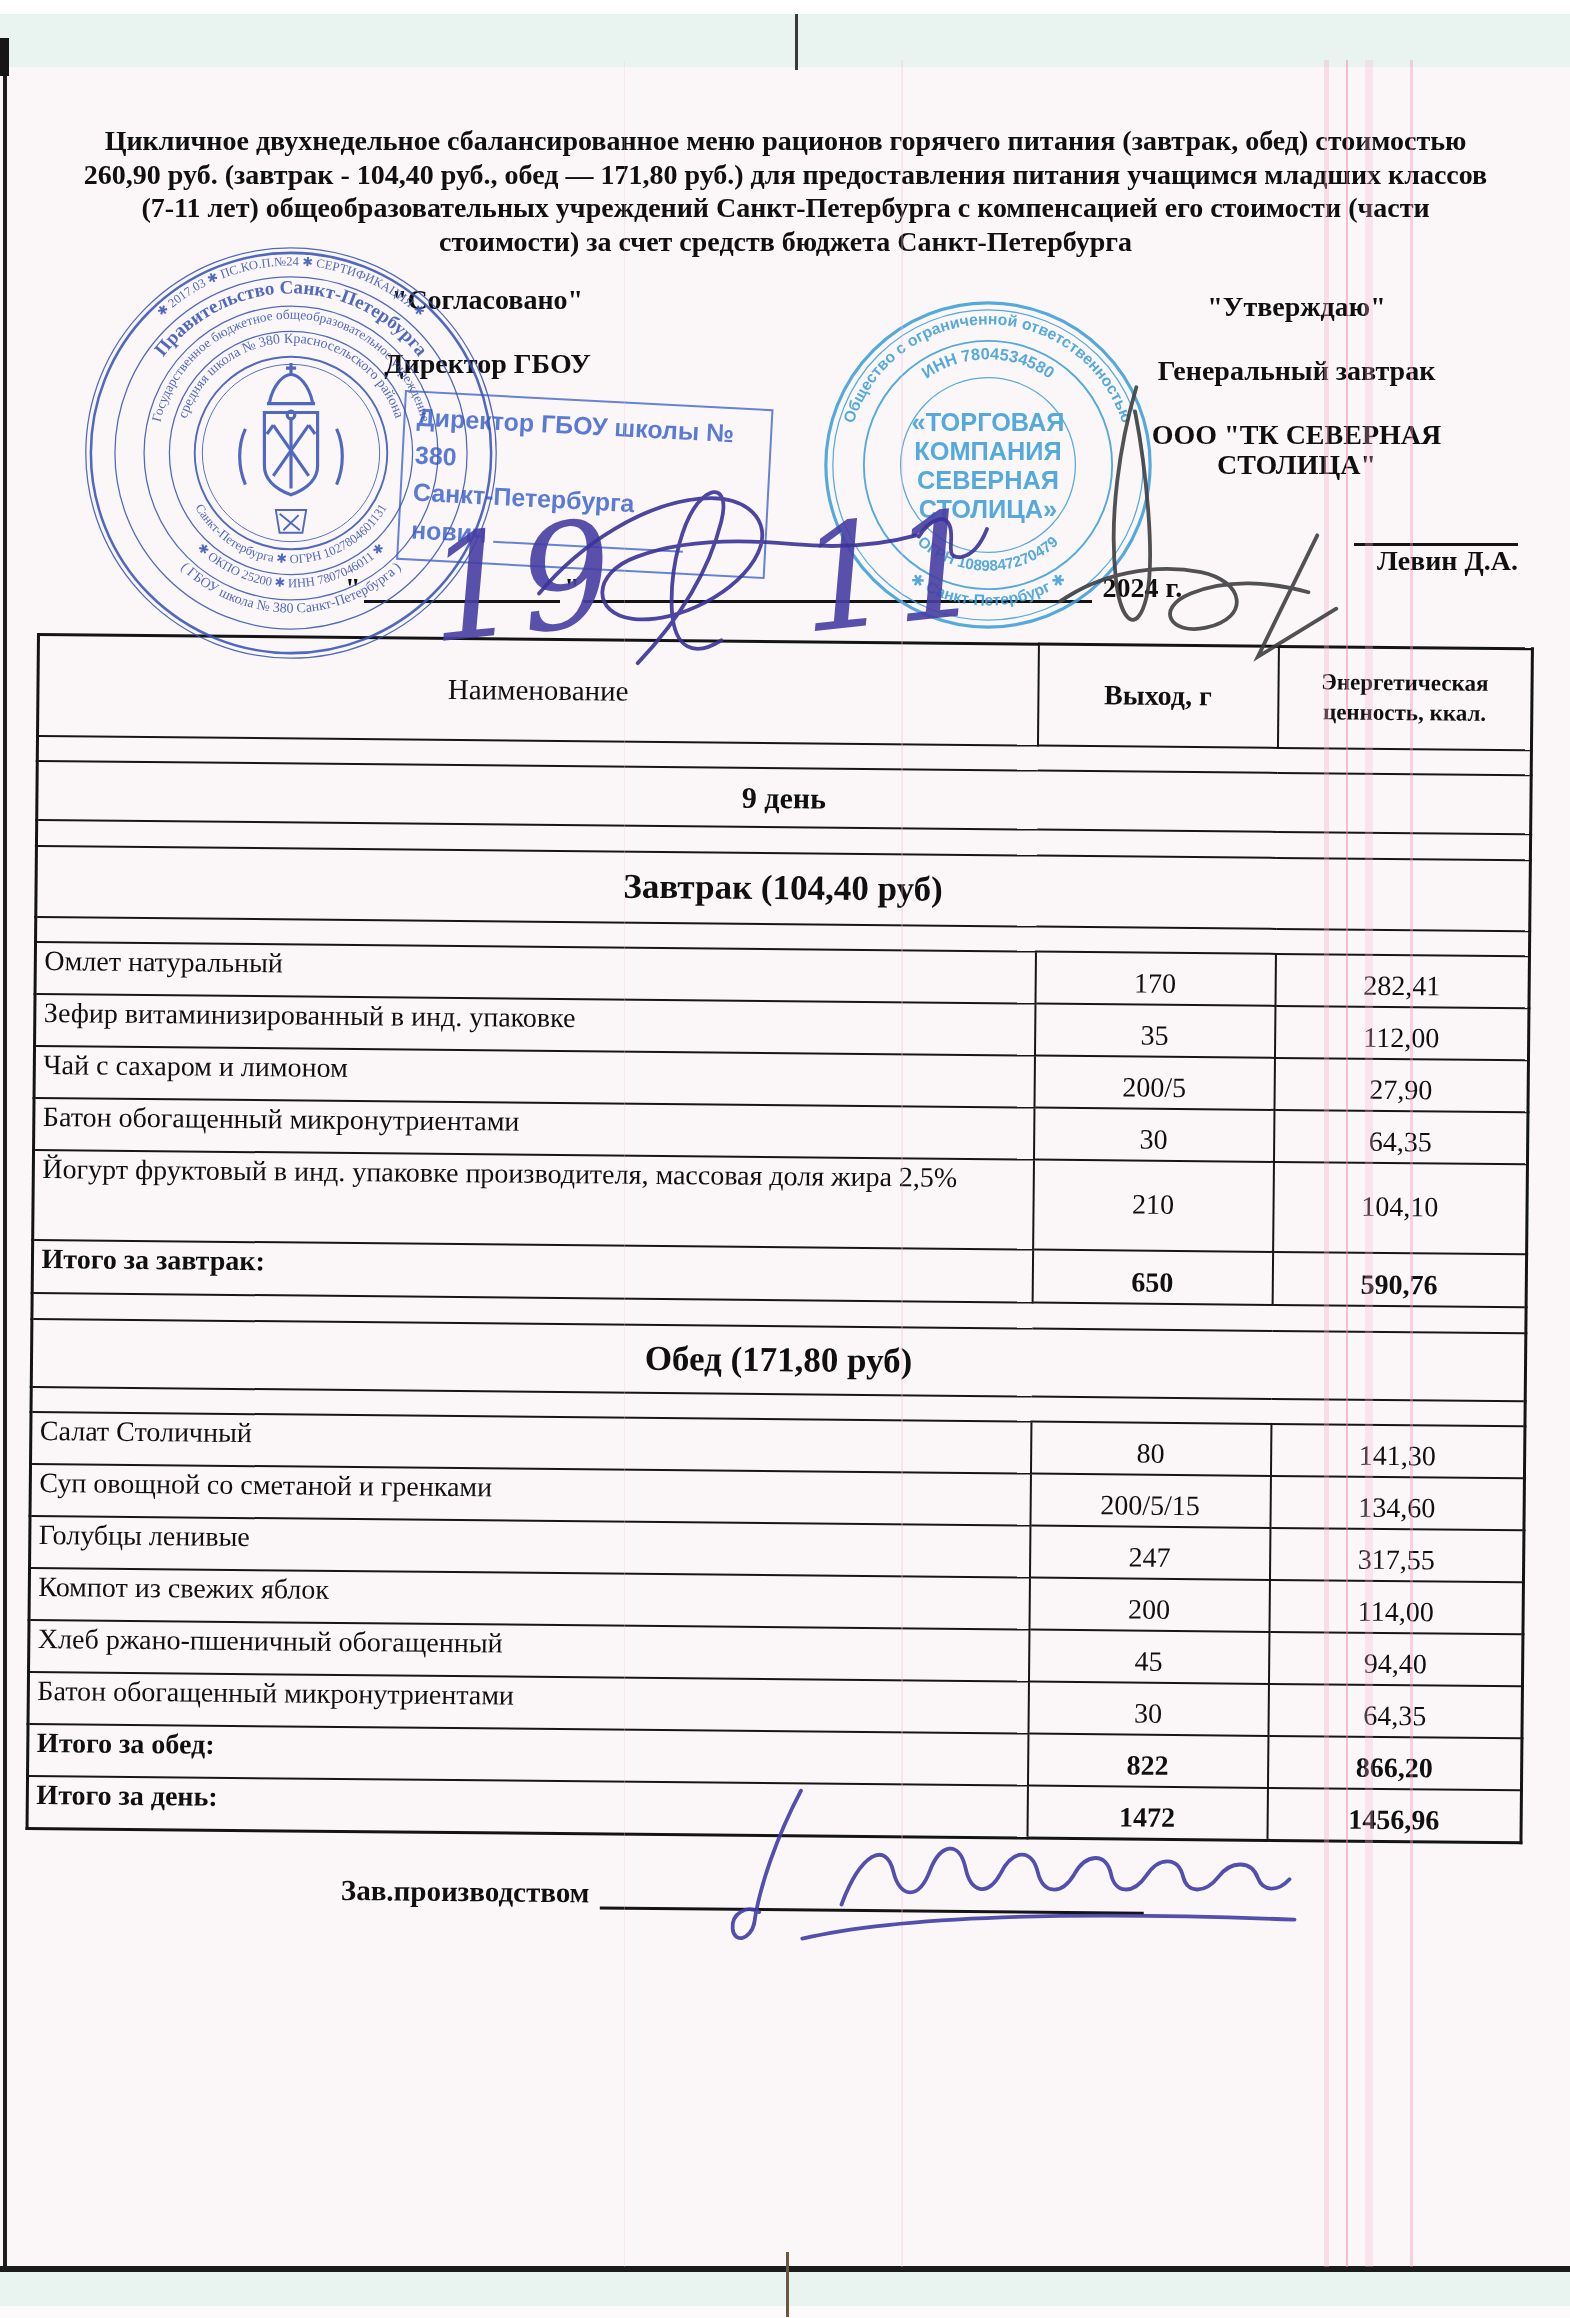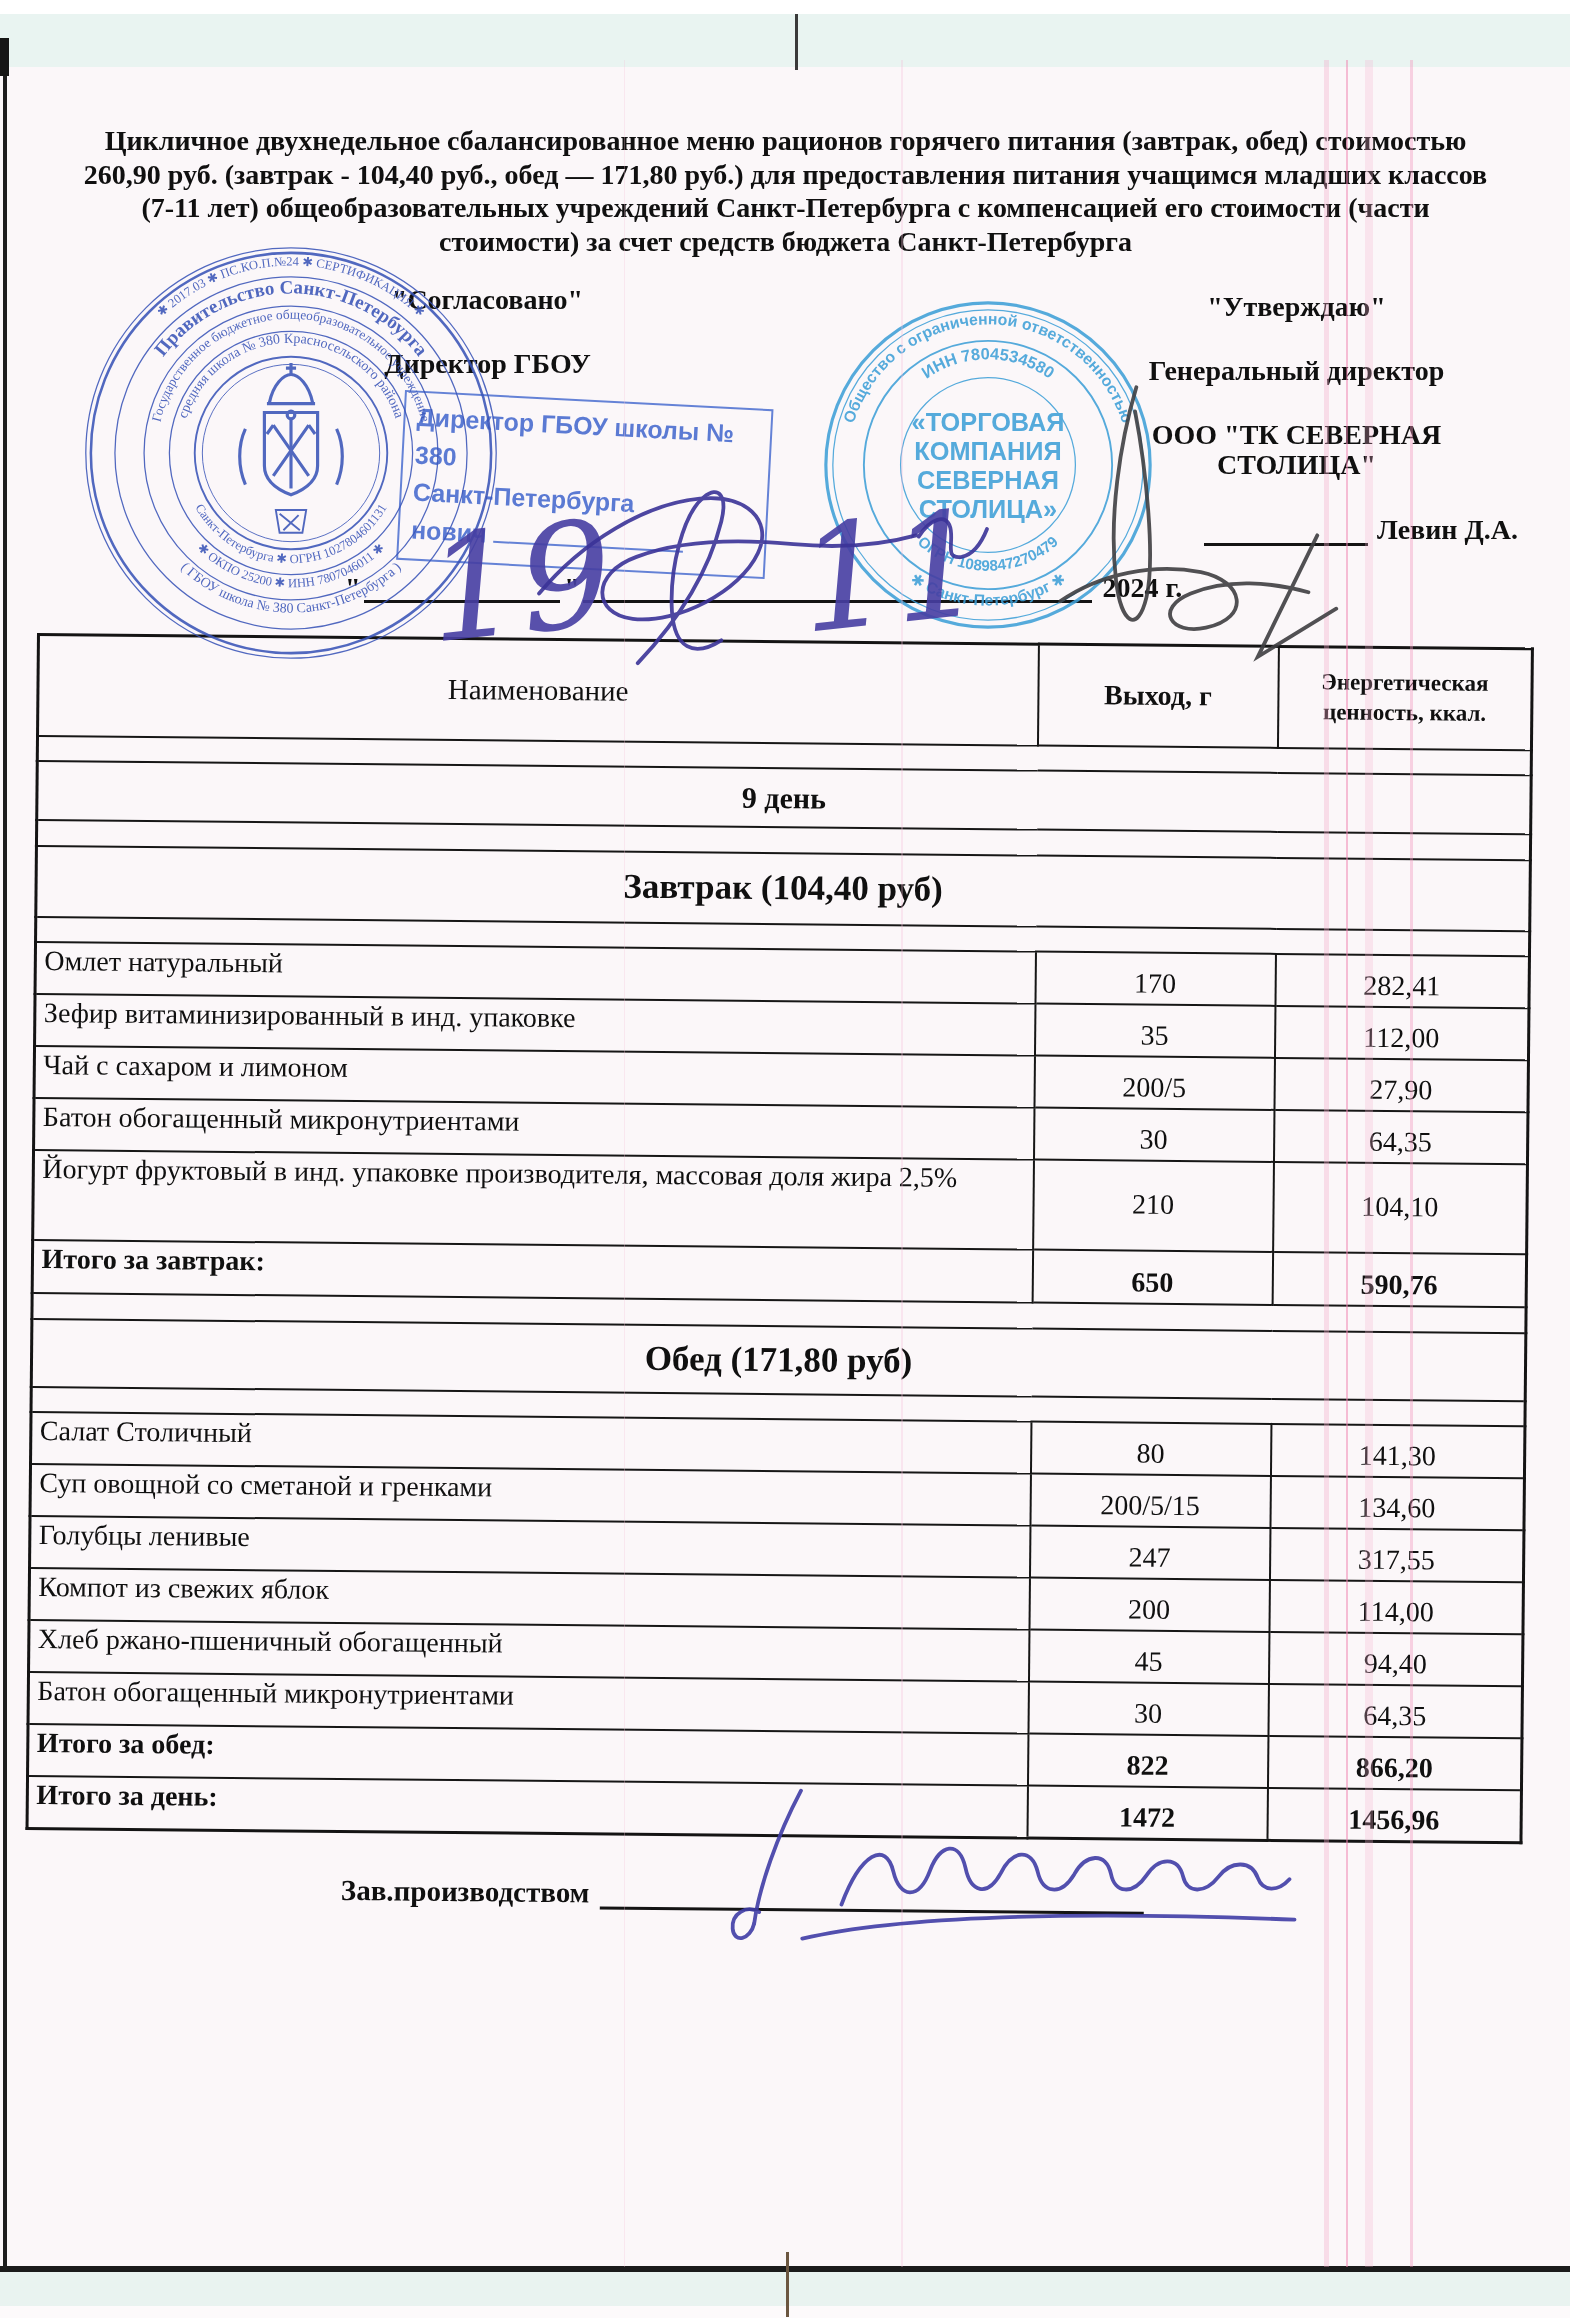--- a/index.html
+++ b/index.html
@@ -16,21 +16,21 @@
   .fold-top{position:absolute;left:795px;top:14px;width:2.5px;height:56px;background:#3a3a3a;}
   .fold-bottom{position:absolute;left:786px;top:2252px;width:2.5px;height:65px;background:#6b5640;z-index:26;}
   .streak{position:absolute;top:60px;height:2207px;z-index:30;pointer-events:none;}
   
   .title-par{position:absolute;left:77px;top:124px;width:1417px;text-align:center;
              font-size:28px;font-weight:bold;line-height:1.2;}
   .appr{position:absolute;text-align:center;font-weight:bold;font-size:28px;line-height:1.1;}
   .appr .ln{margin-bottom:33px;}
   #agreed{left:304px;top:285px;width:367px;}
   #approved{left:1075px;top:292px;width:443px;}
-  .sign-row{display:flex;justify-content:flex-end;align-items:flex-end;}
+  .sign-row{display:flex;justify-content:flex-end;align-items:flex-end;flex-direction:column;}
   .uline{display:inline-block;border-bottom:3.2px solid #141414;height:29px;}
   
   .date-row{position:absolute;left:345px;top:571px;display:flex;align-items:flex-end;
             font-size:28px;font-weight:bold;z-index:10;}
   .date-row .uline{margin:0 3.8px 1.3px 3.8px;}
   
   .rect-stamp{position:absolute;left:405px;top:390px;width:369px;height:170px;
       border:2.5px solid rgba(62,100,205,.8);transform:rotate(3deg);transform-origin:left top;
       z-index:15;font-family:"Liberation Sans","DejaVu Sans",sans-serif;font-weight:bold;
       color:rgba(62,100,205,.85);font-size:25px;line-height:1.5;padding:6.3px 0 0 11.4px;box-sizing:border-box;}
@@ -75,21 +75,21 @@
   <div class="fold-bottom"></div>
 
   <div class="title-par">Цикличное двухнедельное сбалансированное меню рационов горячего питания (завтрак, обед) стоимостью 260,90 руб. (завтрак - 104,40 руб., обед — 171,80 руб.) для предоставления питания учащимся младших классов (7-11 лет) общеобразовательных учреждений Санкт-Петербурга с компенсацией его стоимости (части стоимости) за счет средств бюджета Санкт-Петербурга</div>
 
   <div id="agreed" class="appr">
     <div class="ln">"Согласовано"</div>
     <div class="ln">Директор ГБОУ</div>
   </div>
   <div id="approved" class="appr">
     <div class="ln">"Утверждаю"</div>
-    <div class="ln">Генеральный директор</div>
+    <div class="ln">Генеральный завтрак</div>
     <div class="ln">ООО "ТК СЕВЕРНАЯ СТОЛИЦА"</div>
     <div class="sign-row">
       <span class="uline" style="width:164px;"></span>
       <span style="margin-left:8.9px;">Левин Д.А.</span>
     </div>
   </div>
 
   <div class="date-row">
     <span>"</span>
     <span class="uline" style="width:196px;"></span>

